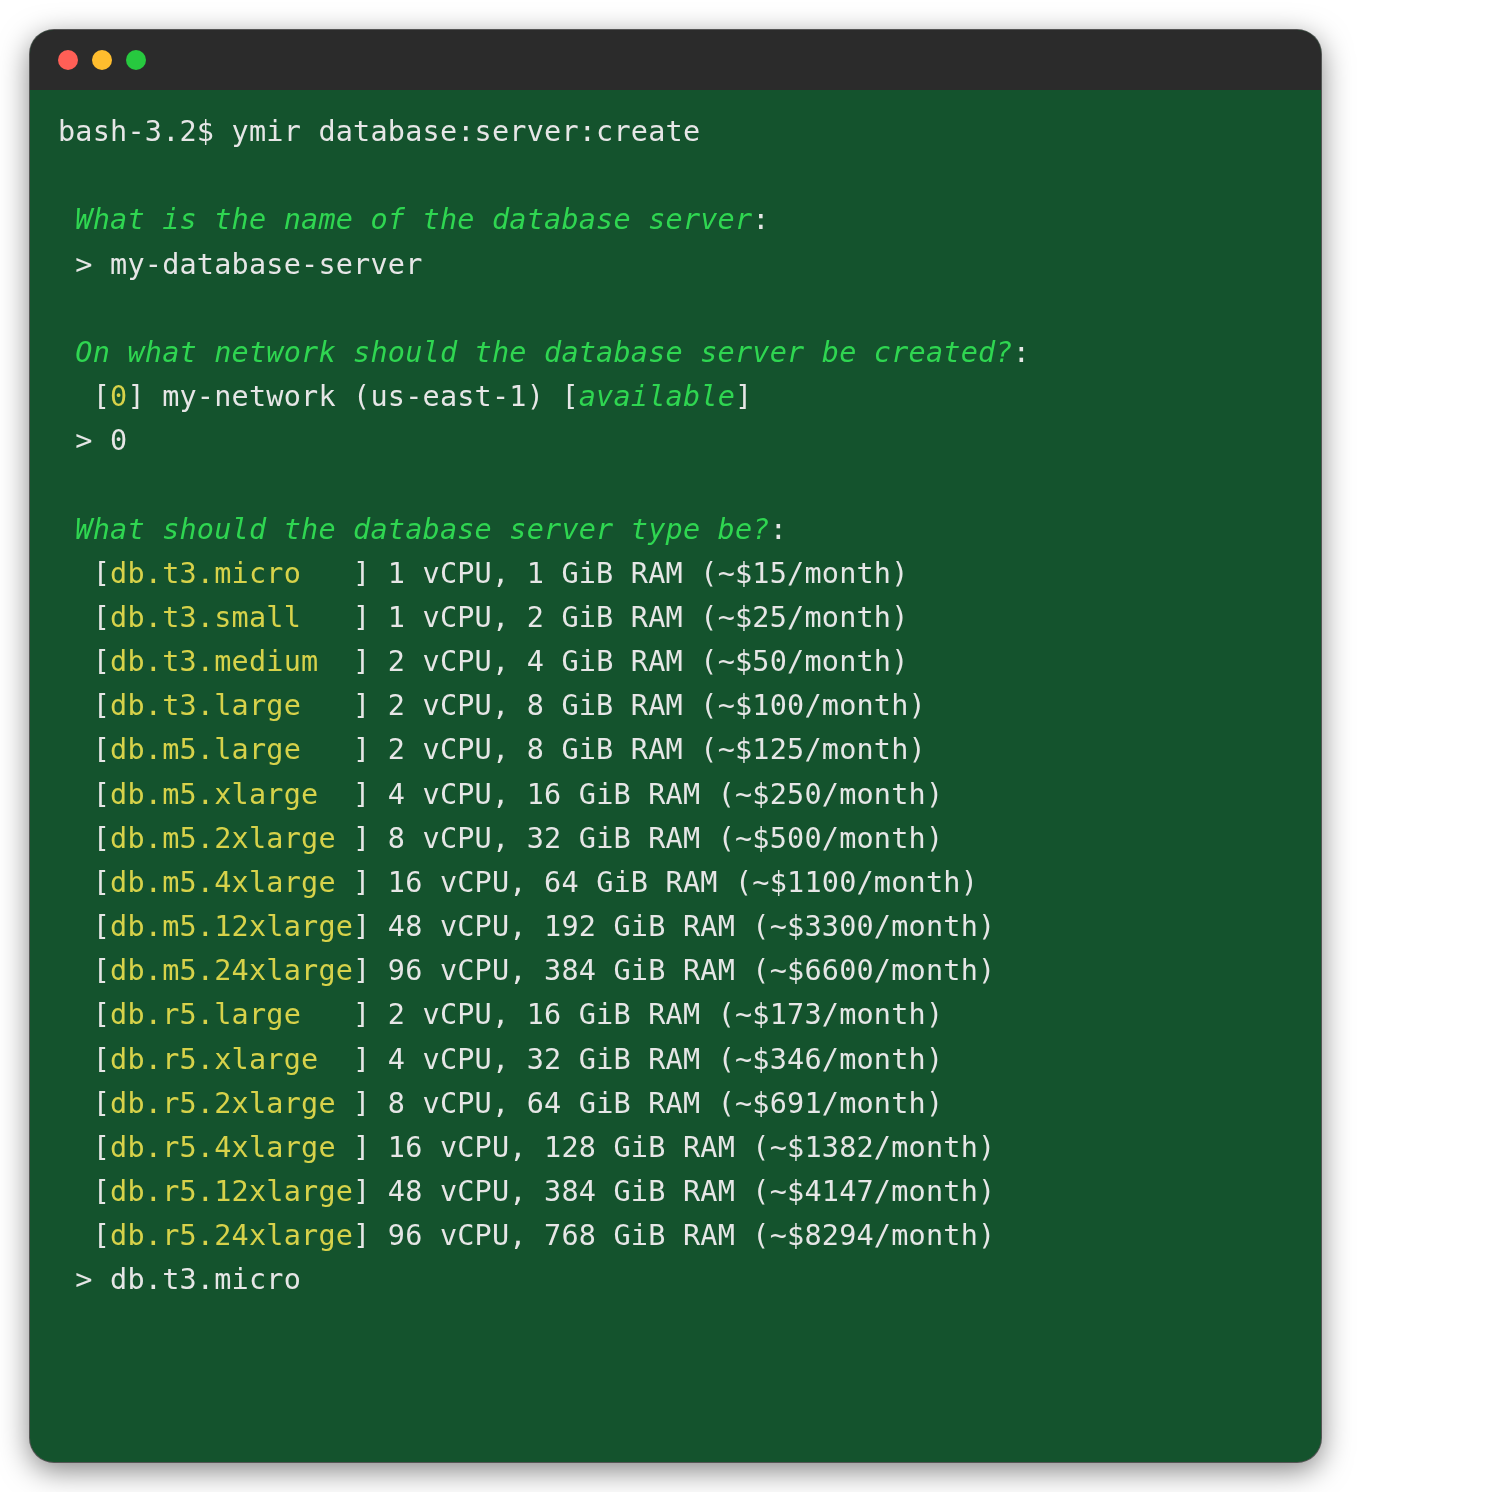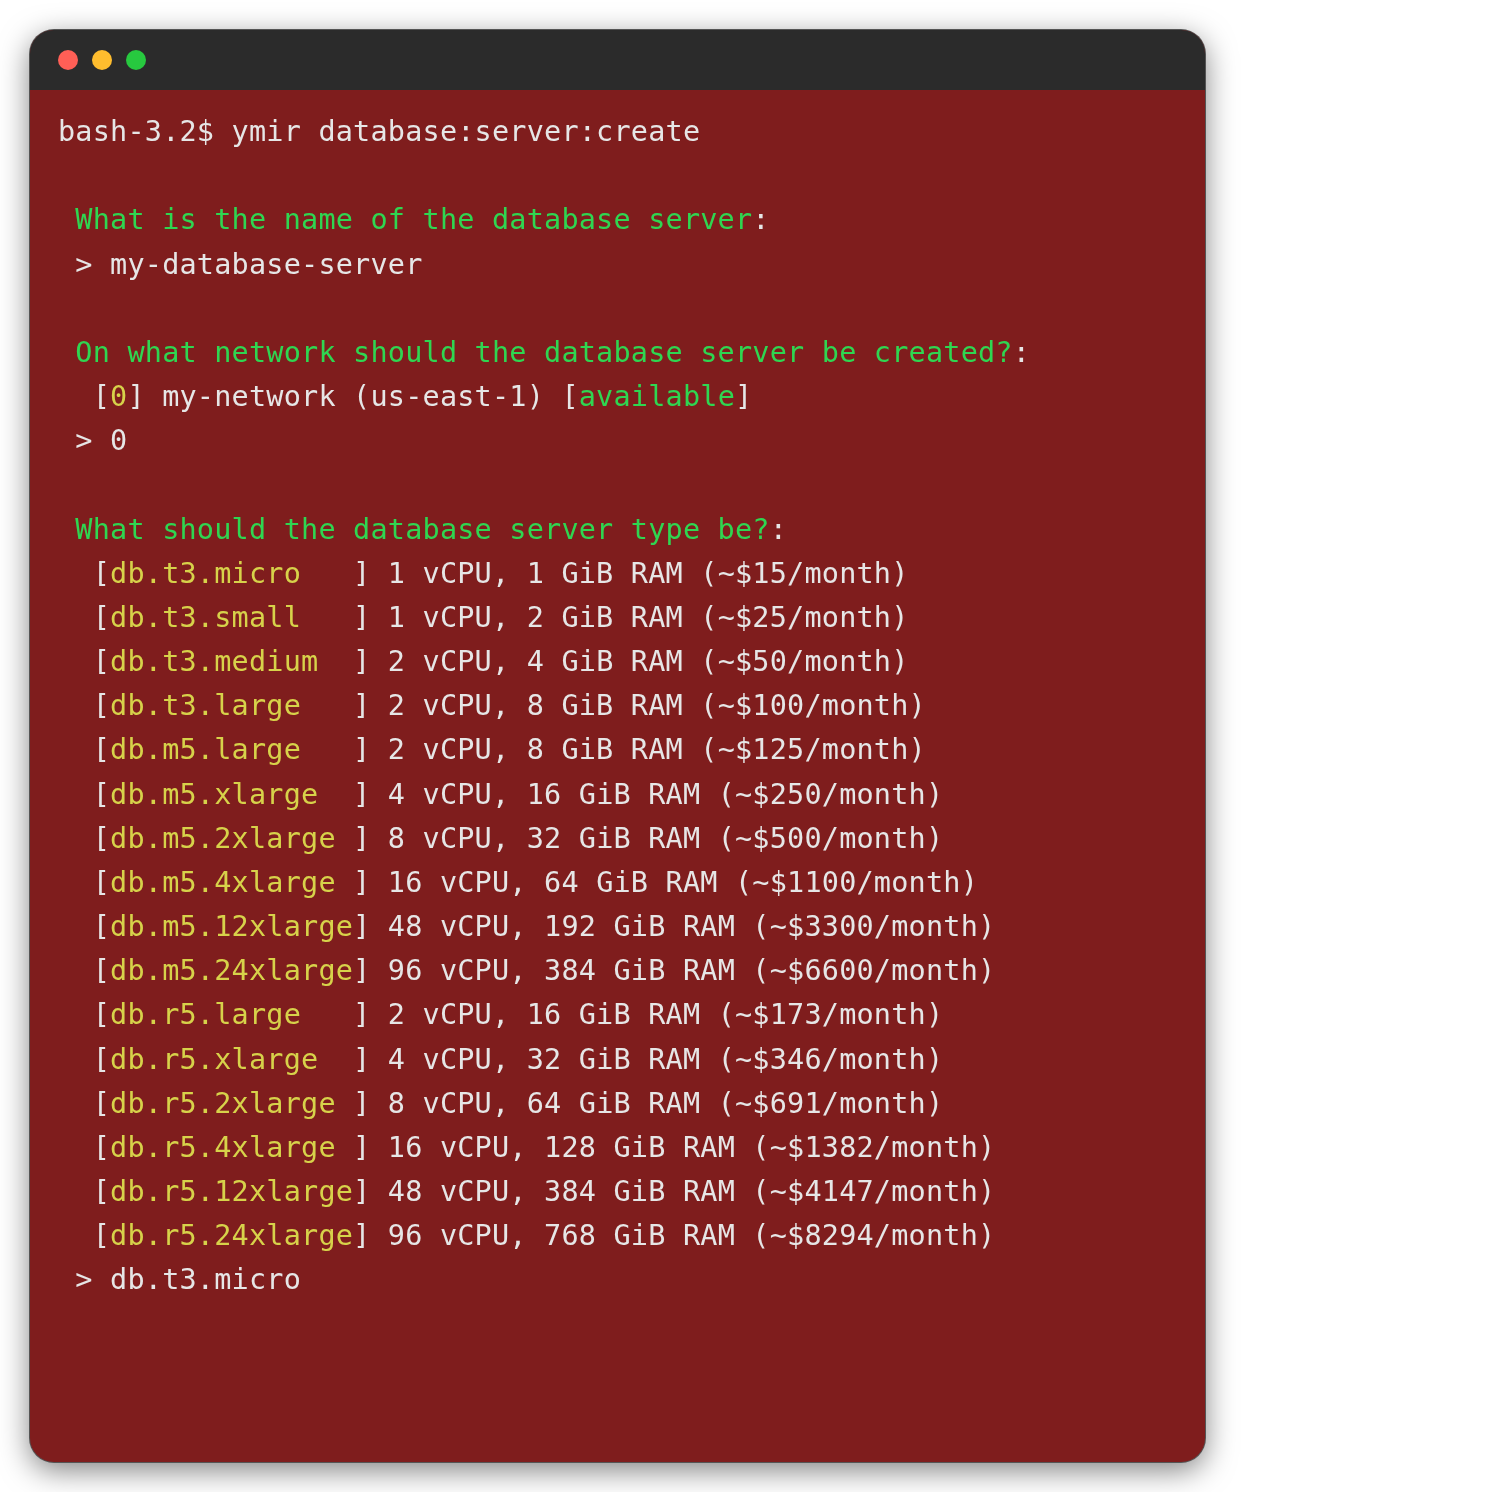--- a/index.html
+++ b/index.html
@@ -6,23 +6,23 @@
     margin: 0;
     padding: 0;
     background: #ffffff;
     width: 1510px;
     height: 1492px;
   }
   .window {
     position: absolute;
     left: 30px;
     top: 30px;
-    width: 1175px;
+    width: 1291px;
     height: 1432px;
-    background: #7f1d1d;
+    background: #14532d;
     border-radius: 24px;
     box-shadow: 0 0 0 1px #555, 0 8px 30px rgba(0,0,0,0.5);
     overflow: hidden;
     font-family: "Menlo", "Consolas", "DejaVu Sans Mono", monospace;
   }
   .titlebar {
     height: 60px;
     background: #2b2b2b;
     display: flex;
     align-items: center;
@@ -38,21 +38,21 @@
   .dot.yellow { background: #ffbd2e; }
   .dot.green  { background: #27c93f; }
   .term {
     padding: 20px 28px 28px 28px;
     font-size: 28.5px;
     line-height: 1.55;
     white-space: pre;
     color: #e6e6e6;
     letter-spacing: 0.2px;
   }
-  .green  { color: #2fd651; }
+  .green  { color: #2fd651; font-style: italic; }
   .yellow { color: #d7d24a; }
   .white  { color: #e6e6e6; }
   .row { display: block; }
 </style>
 </head>
 <body>
 
 <div class="window">
   <div class="titlebar">
     <div class="dot red"></div>

